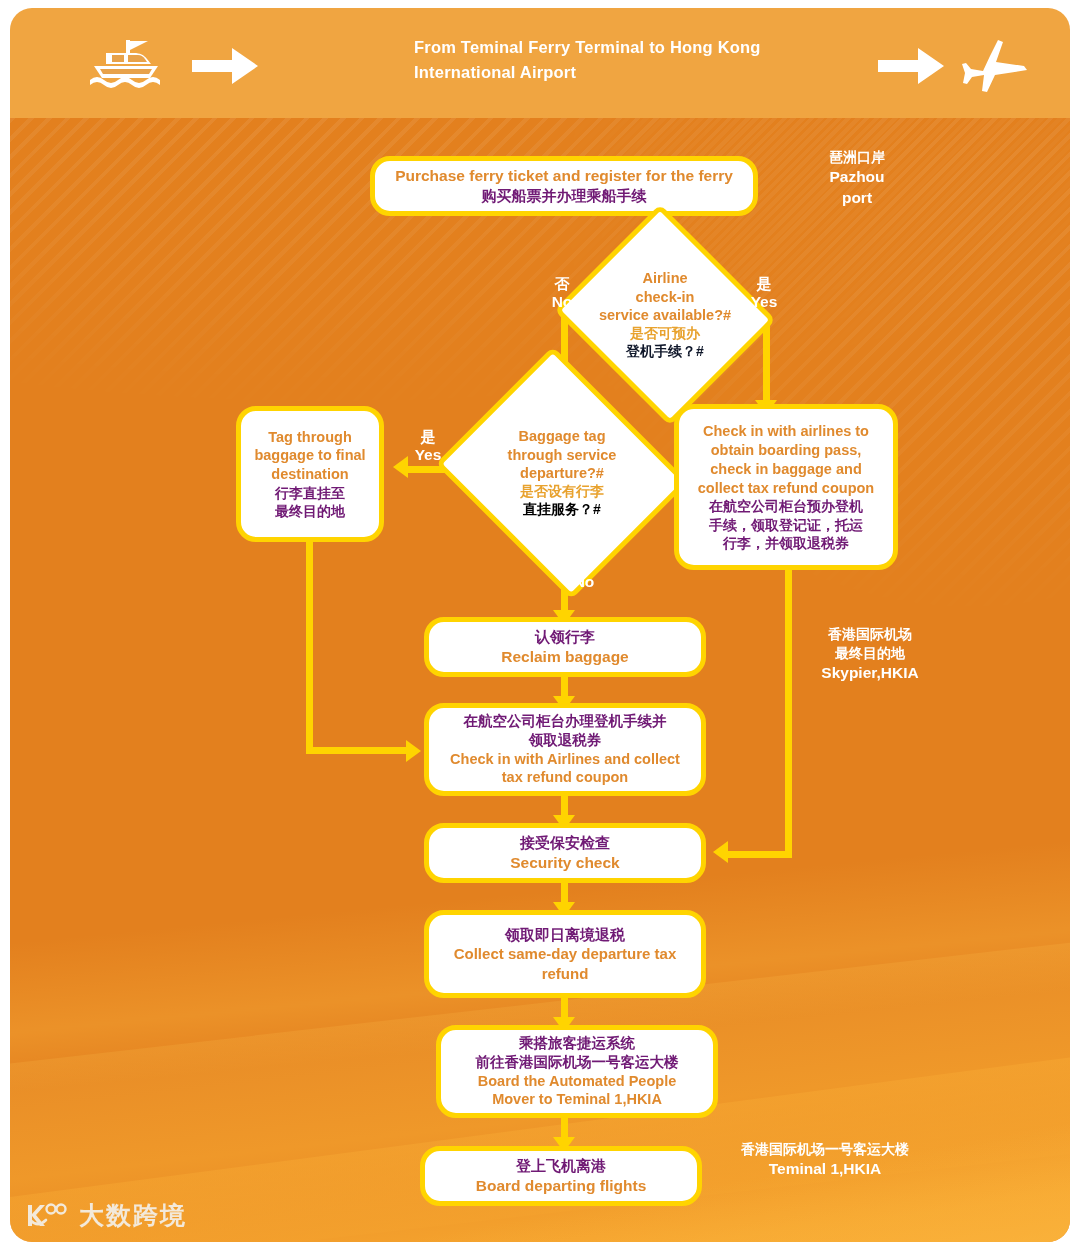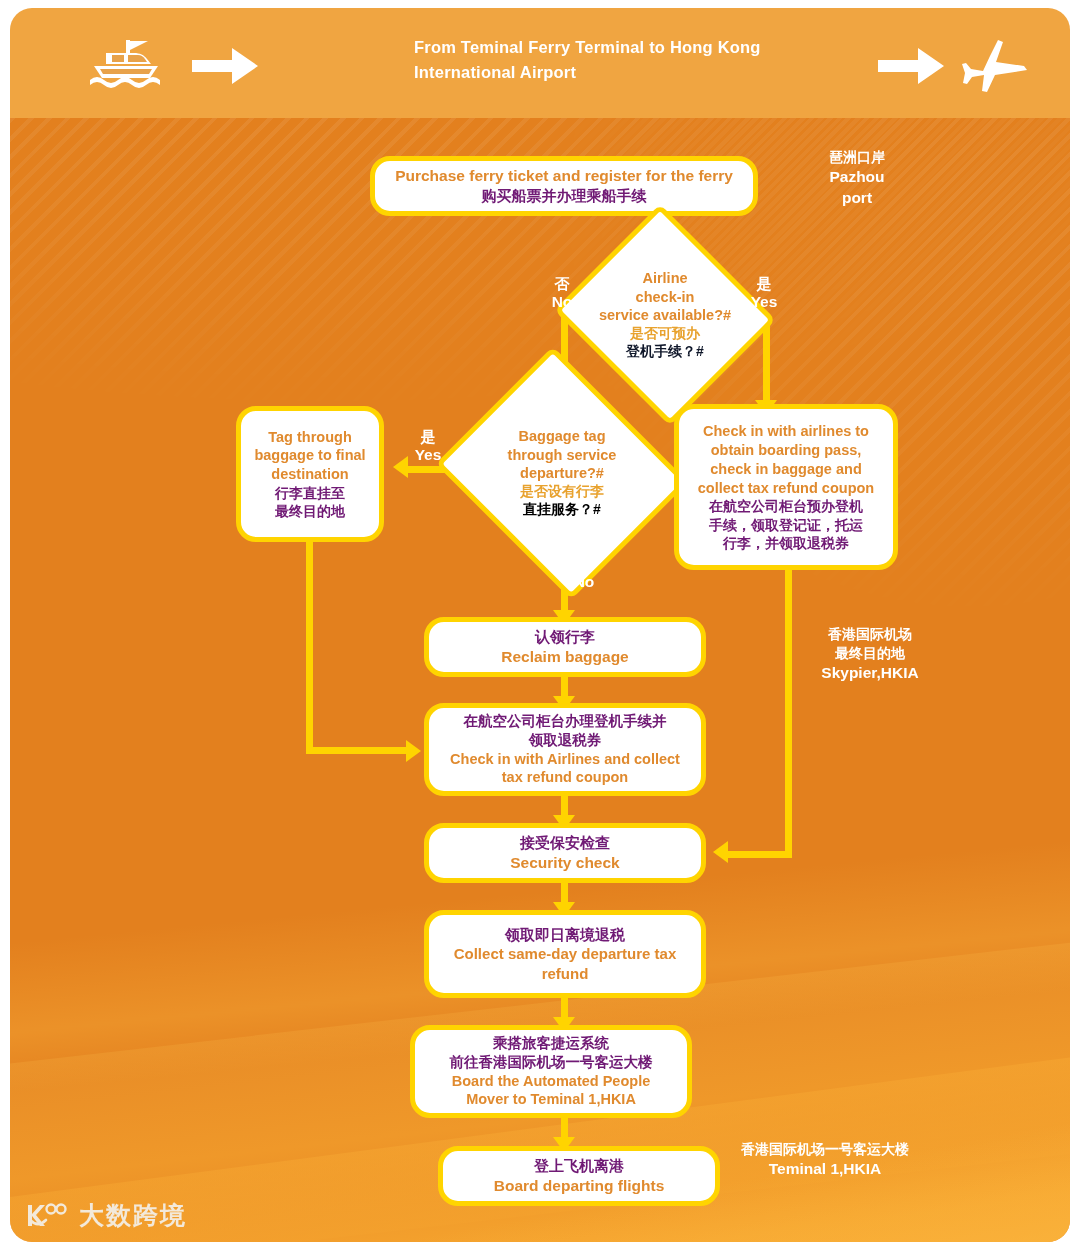--- a/index.html
+++ b/index.html
@@ -405,28 +405,28 @@
         <div class="ln cn" style="font-size:15px;">接受保安检查</div>
         <div class="ln en" style="font-size:15.5px;">Security check</div>
       </div>
 
       <div class="node" style="left:414px; top:792px; width:282px; height:88px;">
         <div class="ln cn" style="font-size:15px;">领取即日离境退税</div>
         <div class="ln en" style="font-size:15px;">Collect same-day departure tax</div>
         <div class="ln en" style="font-size:15px;">refund</div>
       </div>
 
-      <div class="node" style="left:400px; top:907px; width:282px; height:93px;align-items:center;">
+      <div class="node" style="left:426px; top:907px; width:282px; height:93px;align-items:center;">
         <div class="ln cn" style="font-size:14.5px;">乘搭旅客捷运系统</div>
         <div class="ln cn" style="font-size:14.5px;">前往香港国际机场一号客运大楼</div>
         <div class="ln en" style="font-size:14.5px;">Board the Automated People</div>
         <div class="ln en" style="font-size:14.5px;">Mover to Teminal 1,HKIA</div>
       </div>
 
-      <div class="node" style="left:428px; top:1028px; width:282px; height:60px;">
+      <div class="node" style="left:410px; top:1028px; width:282px; height:60px;">
         <div class="ln cn" style="font-size:15px;">登上飞机离港</div>
         <div class="ln en" style="font-size:15.5px;">Board departing flights</div>
       </div>
 
     </div>
 
     <div id="watermark">
       <svg width="46" height="28" viewBox="0 0 46 28" aria-hidden="true">
         <path d="M4 3 h4 v9 l8 -9 h5 l-9 10 l9 11 h-5 l-8 -10 v10 h-4 z" fill="#f3f0ea"></path>
         <circle cx="27" cy="7" r="4.5" fill="none" stroke="#f3f0ea" stroke-width="2.4"></circle>

